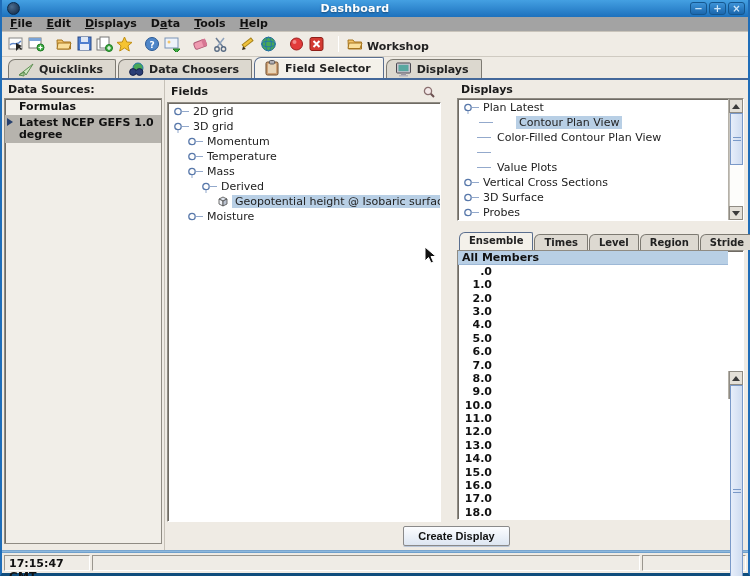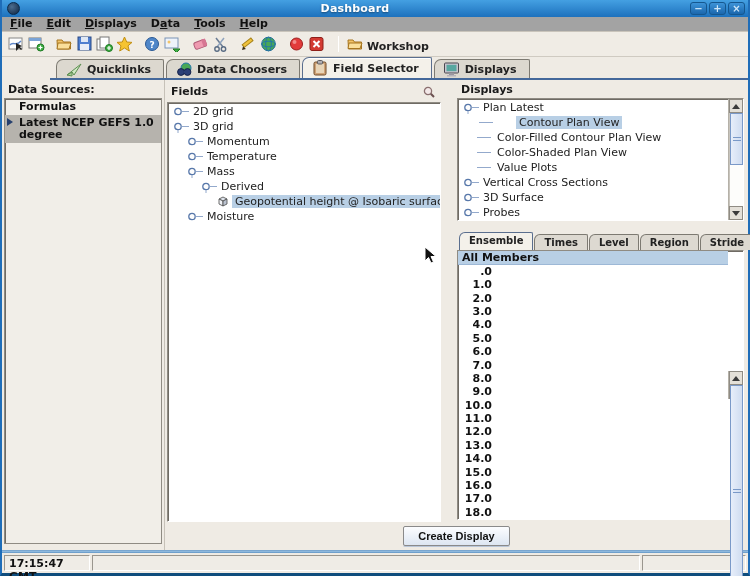--- a/index.html
+++ b/index.html
@@ -31,21 +31,21 @@
   
   .toolbar { height:25px; display:flex; align-items:center; padding:0 6px;
              background:#f0ece5; border-bottom:1px solid #cfcac1; flex:0 0 auto; }
   .tb-group { display:flex; align-items:center; gap:3px; margin-right:11px; }
   .tb-icon { width:17px; height:17px; display:flex; align-items:center; justify-content:center; }
   .tb-sep { width:1px; height:16px; background:#aaa69d; border-right:1px solid #fff; margin:0 7px 0 2px; }
   .workshop { display:flex; align-items:flex-end; gap:4px; font-size:11px; font-weight:bold; color:#222; }
 
   
   .tabrow { height:23px; display:flex; align-items:flex-end; padding:2px 4px 0 6px;
-            background:#efebe4; border-bottom:2px solid #44689a; flex:0 0 auto;margin-left:48px; }
+            background:#efebe4; border-bottom:2px solid #44689a; flex:0 0 auto; }
   .tab { display:flex; align-items:center; gap:5px; font-size:11px; font-weight:bold; color:#222;
          padding:2px 12px 2px 8px; height:19px; margin-right:2px;
          border:1px solid #7d7a72; border-bottom:none; border-radius:7px 2px 0 0;
          background:#dcd8cf; position:relative; }
   .tab.selected { background:#f4f1ea; height:21px; border-color:#5a6e8e; box-shadow:inset 0 1px 0 #fff; }
 
   
   .content { flex:1 1 auto; display:flex; background:#efebe4; min-height:0;border-radius:25px; }
   .panel-header { font-size:11px; font-weight:bold; color:#1a1a1a; padding:3px 6px 2px 6px;
                   display:flex; align-items:center; }
@@ -423,21 +423,20 @@
                 <div class="tree-row" style="padding-left: 18px;">
                   <svg width="18" height="13" class="tree-glyph">
                     <line x1="1" y1="6.5" x2="15" y2="6.5" stroke="#93a9cc"></line>
                   </svg>
                   <span class="lbl">Color-Filled Contour Plan View</span>
                 </div>
                 <div class="tree-row" style="padding-left: 18px;">
                   <svg width="18" height="13" class="tree-glyph">
                     <line x1="1" y1="6.5" x2="15" y2="6.5" stroke="#93a9cc"></line>
                   </svg>
-                  <span class="lbl">Color-Shaded Plan View</span>
                 </div>
                 <div class="tree-row" style="padding-left: 18px;">
                   <svg width="18" height="13" class="tree-glyph">
                     <line x1="1" y1="6.5" x2="15" y2="6.5" stroke="#93a9cc"></line>
                   </svg>
                   <span class="lbl">Value Plots</span>
                 </div>
                 <div class="tree-row" style="padding-left: 4px;">
                   <svg width="18" height="13" class="tree-glyph">
                     <circle cx="6" cy="6.5" r="3.2" fill="#fdfdfd" stroke="#5878aa" stroke-width="1.3"></circle>

